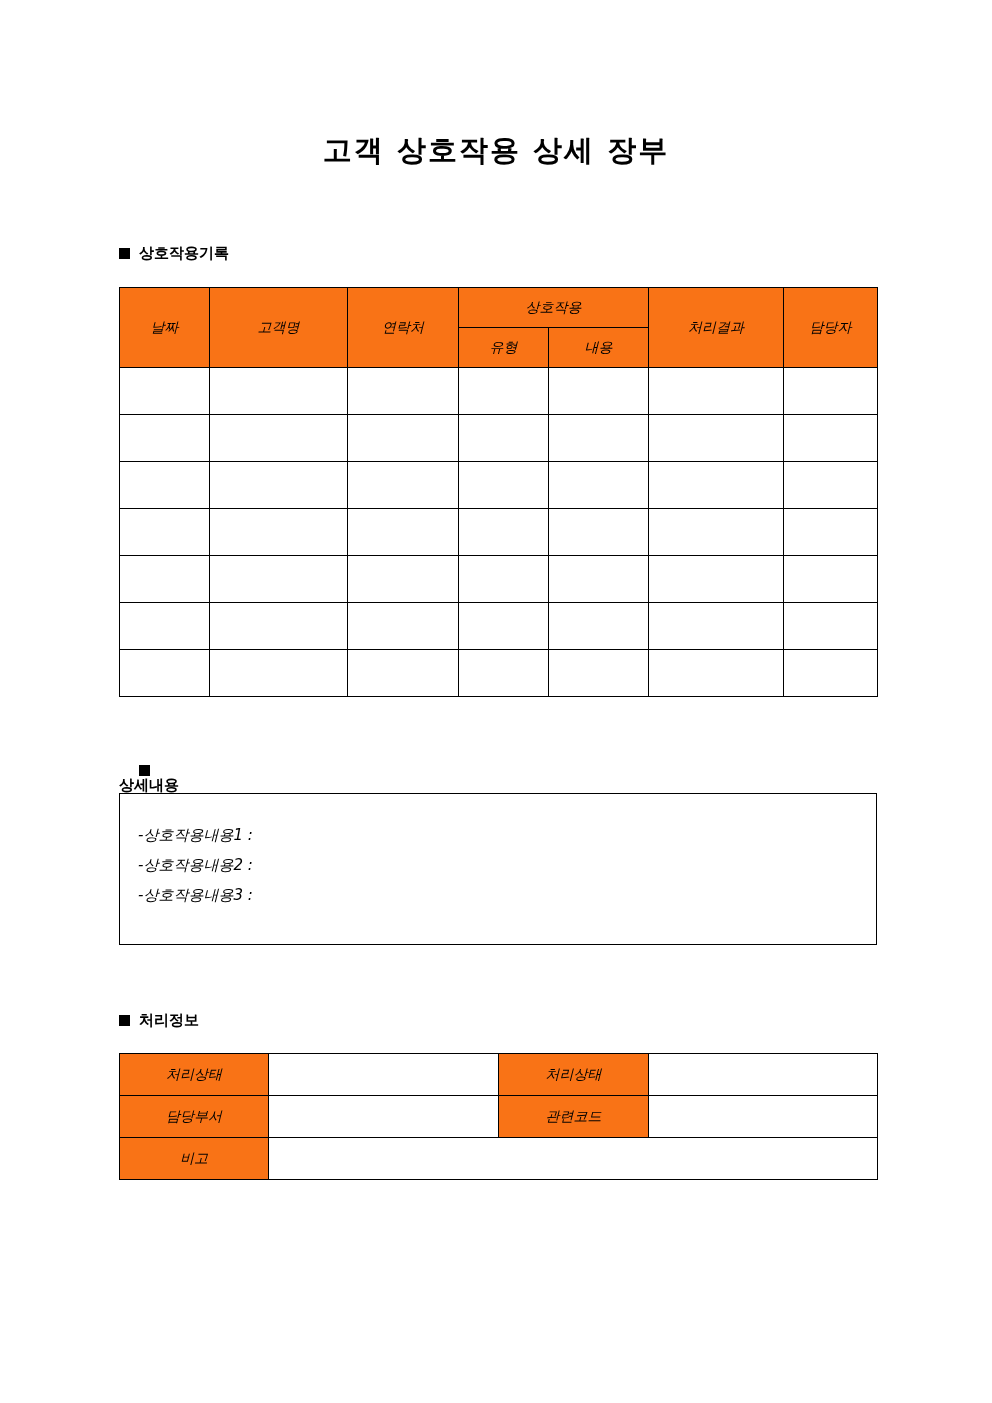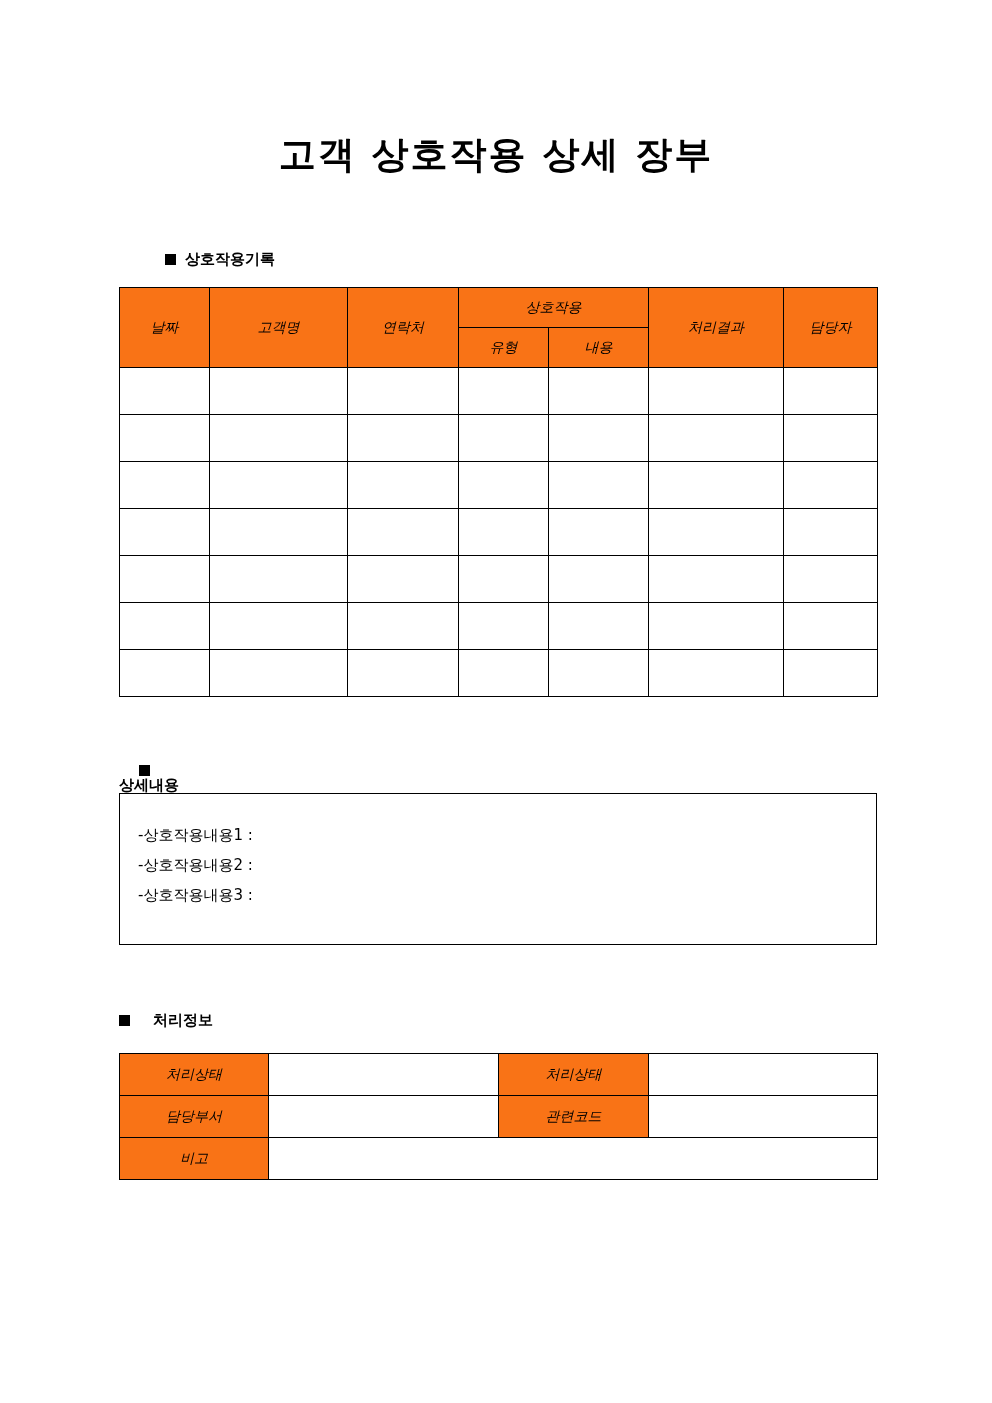--- a/index.html
+++ b/index.html
@@ -24,21 +24,21 @@
     height: 1403px;
   }
 
   
   .doc-title {
     position: absolute;
     left: 0;
     top: 133px;
     width: 992px;
     text-align: center;
-    font-size: 37px;
+    font-size: 29px;
     font-weight: bold;
     letter-spacing: 2px;
     line-height: 1.2;
   }
 
   
   .section-heading {
     position: absolute;
     left: 119px;
     font-size: 15px;
@@ -48,23 +48,23 @@
     display: flex;
     align-items: center;
   }
   .section-heading .bullet {
     display: inline-block;
     width: 11px;
     height: 11px;
     background: #000000;
     margin-right: 9px;
   }
-  .heading-1 { top: 250px; margin-left: 46px; }
+  .heading-1 { top: 244px; }
   .heading-2 { top: 765px; flex-direction: column; }
-  .heading-3 { top: 1011px; gap: 14px; }
+  .heading-3 { top: 1011px; }
 
   
   table.grid {
     position: absolute;
     border-collapse: collapse;
     table-layout: fixed;
     font-size: 14px;
   }
   table.grid td, table.grid th {
     border: 1px solid #000000;
@@ -105,20 +105,21 @@
     box-sizing: border-box;
     background: #ffffff;
   }
   #detail-box .lines {
     padding: 26px 0 0 18px;
   }
   #detail-box .detail-line {
     font-size: 15px;
     line-height: 30px;
     white-space: nowrap;
+    font-style: italic;
   }
 
   
   #process-table {
     left: 119px;
     top: 1053px;
     width: 758px;
     padding-left: 42px;
   }
   #process-table td {

